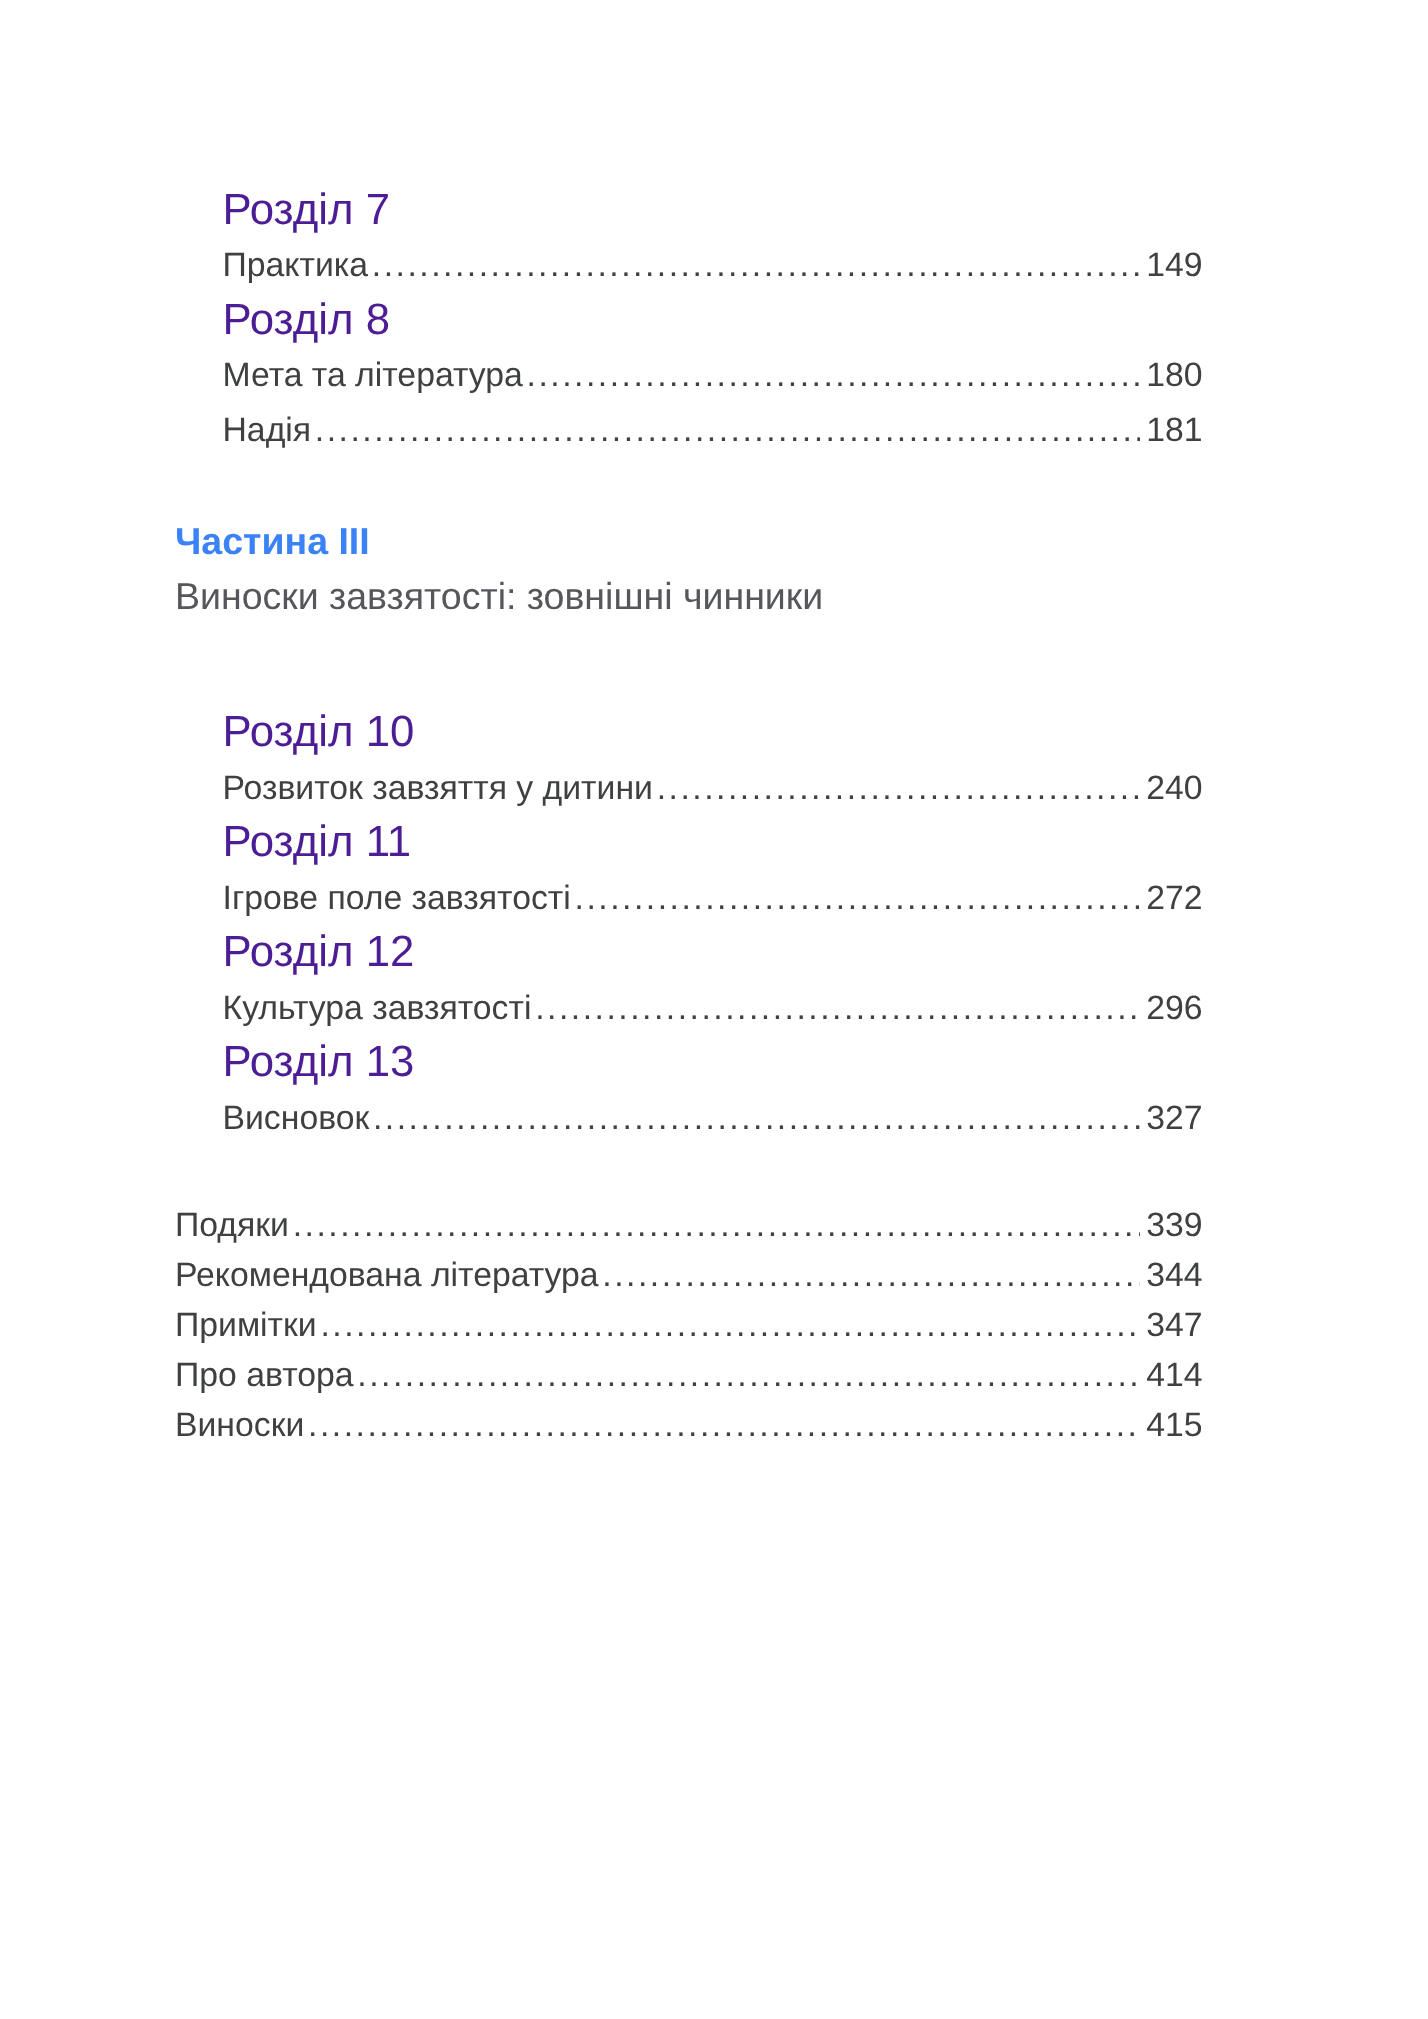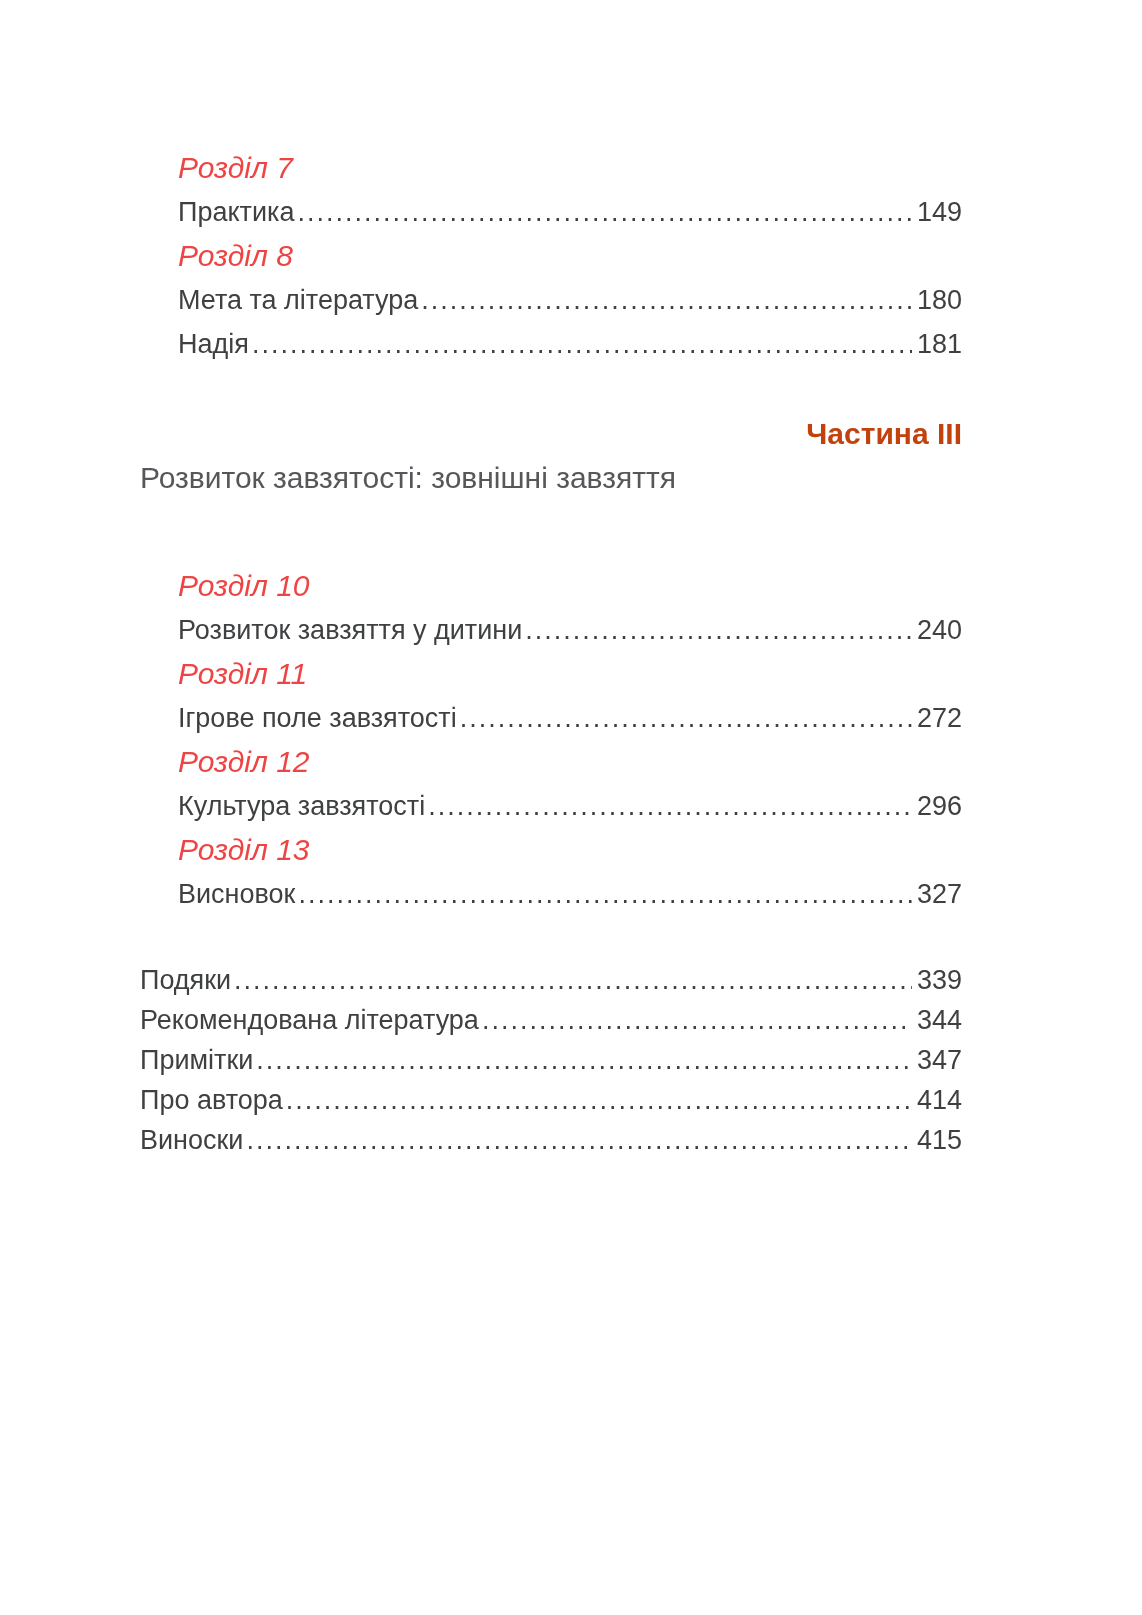--- a/index.html
+++ b/index.html
@@ -14,24 +14,23 @@
     overflow: hidden;
   }
   .content {
     position: absolute;
     left: 140px;
     top: 146px;
     width: 822px;
   }
   .chapters { margin-left: 38px; }
   .chapter-label {
-    font-style: italic;
-    font-size: 30px;
+    font-size: 35px;
     line-height: 44px;
-    color: #ef4444;
+    color: #4c1d95;
   }
   .toc-row {
     display: flex;
     align-items: baseline;
     font-size: 27px;
     line-height: 44px;
   }
   .toc-title { white-space: nowrap; }
   .dots {
     flex: 1;
@@ -43,22 +42,21 @@
   }
   .dots::after {
     content: "......................................................................................................................................................................................";
   }
   .page-num { white-space: nowrap; text-align: center; }
   .part-heading { margin-top: 46px; }
   .part-label {
     font-weight: bold;
     font-size: 30px;
     line-height: 44px;
-    color: #c2410c;
-    text-align: right;
+    color: #3b82f6;
   }
   .part-title {
     font-size: 30px;
     line-height: 44px;
     color: #56575b;
   }
   .group-after-part { margin-top: 64px; }
   .backmatter { margin-top: 44px; }
   .backmatter .toc-row { line-height: 40px; }
 </style>
@@ -92,21 +90,21 @@
         <span class="toc-title">Надія</span>
         <span class="dots"></span>
         <span class="page-num">181</span>
       </div>
     </div>
 
   </div>
 
   <div class="part-heading">
     <div class="part-label">Частина III</div>
-    <div class="part-title">Розвиток завзятості: зовнішні завзяття</div>
+    <div class="part-title">Виноски завзятості: зовнішні чинники</div>
   </div>
 
   <div class="chapters group-after-part">
 
     <div>
       <div class="chapter-label">Розділ 10</div>
       <div class="toc-row">
         <span class="toc-title">Розвиток завзяття у дитини</span>
         <span class="dots"></span>
         <span class="page-num">240</span>

